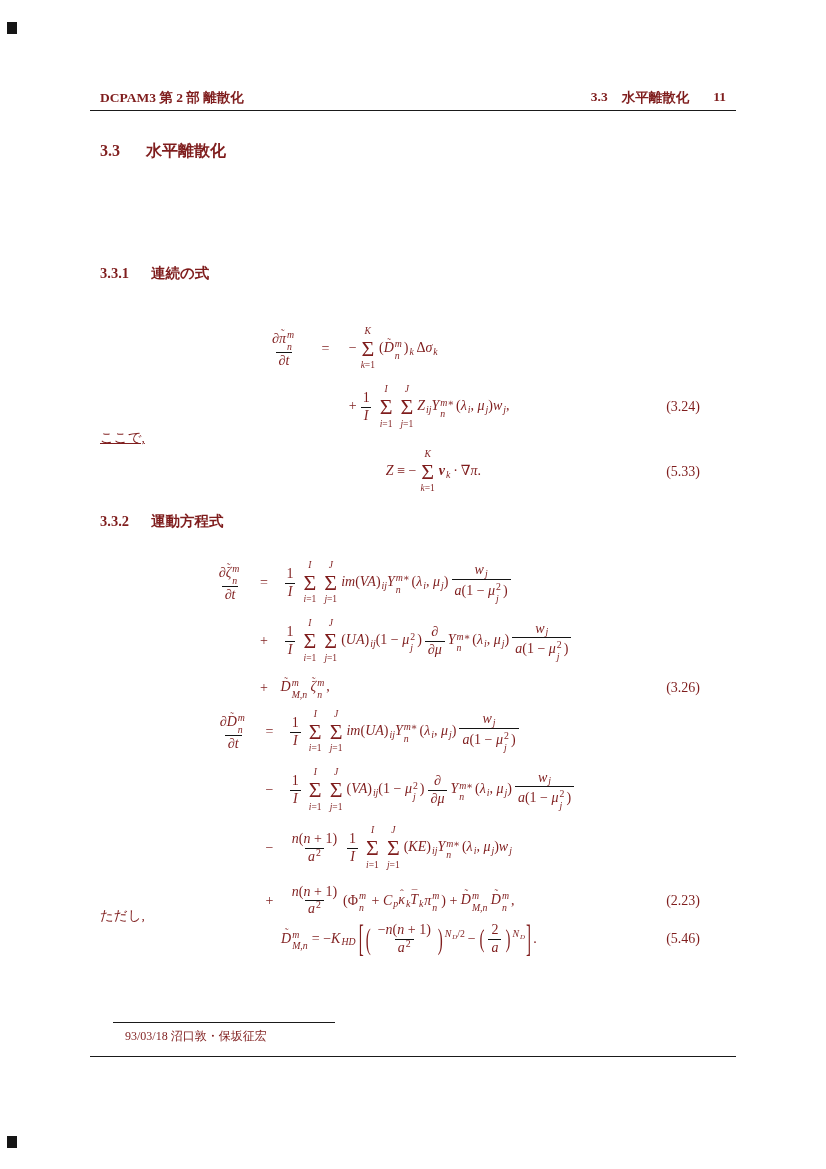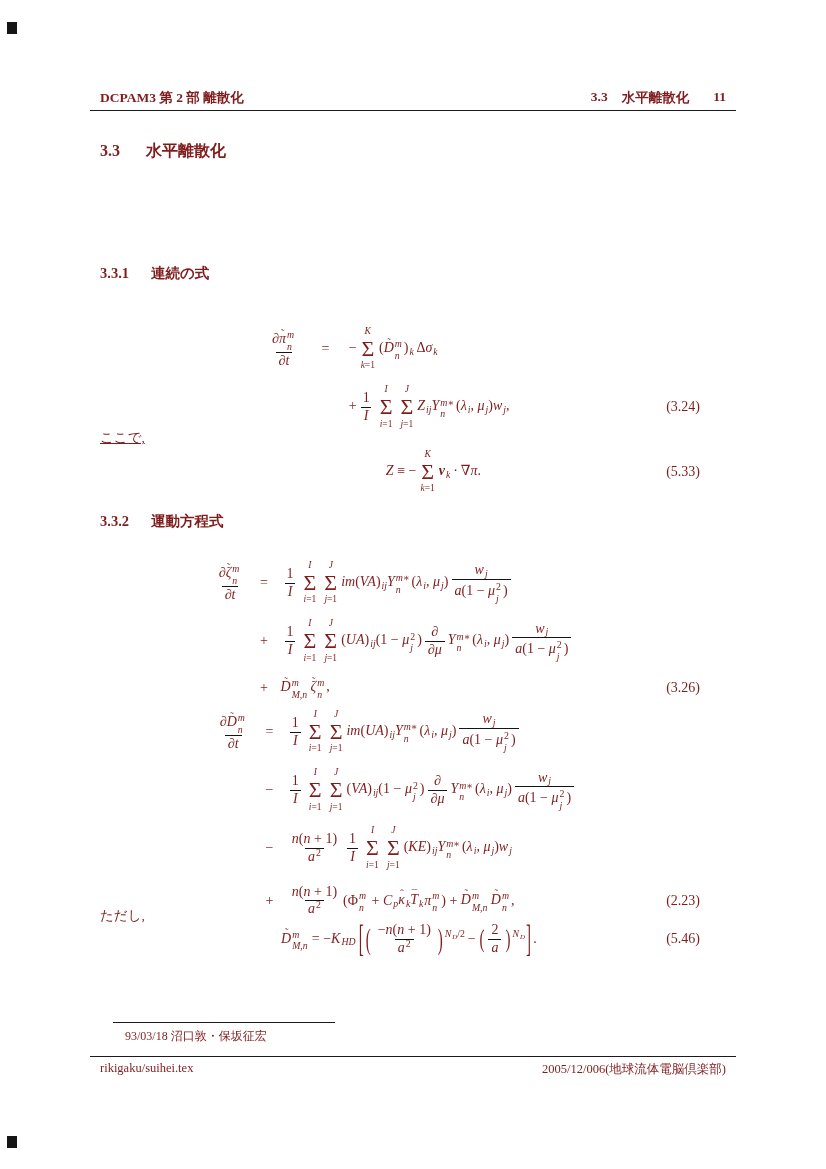--- a/index.html
+++ b/index.html
@@ -361,18 +361,14 @@
             <span class="mfd"><span class="mi">a</span></span>
           </span><span class="mdel" style="transform: scaleY(1.7);">)</span><span class="msup"><span class="mi">N</span><span class="msub"><span class="mi">D</span></span></span><span class="mdel" style="transform: scaleY(2.5);">]</span><span class="msp" style="width: 0.1em;"></span><span class="mr">.</span></span>
         <span class="eqn mr">(5.46)</span>
       </div>
     </div>
 
   <div class="abs fn-rule"></div>
   <div class="abs fn-text">93/03/18 沼口敦・保坂征宏</div>
 
   <div class="abs rule ft-rule"></div>
-  <div class="abs ft-row">
-    <span>rikigaku/suihei.tex</span>
-    <span>2005/12/006(地球流体電脳倶楽部)</span>
-  </div>
 
 </div>
 
 </body></html>

